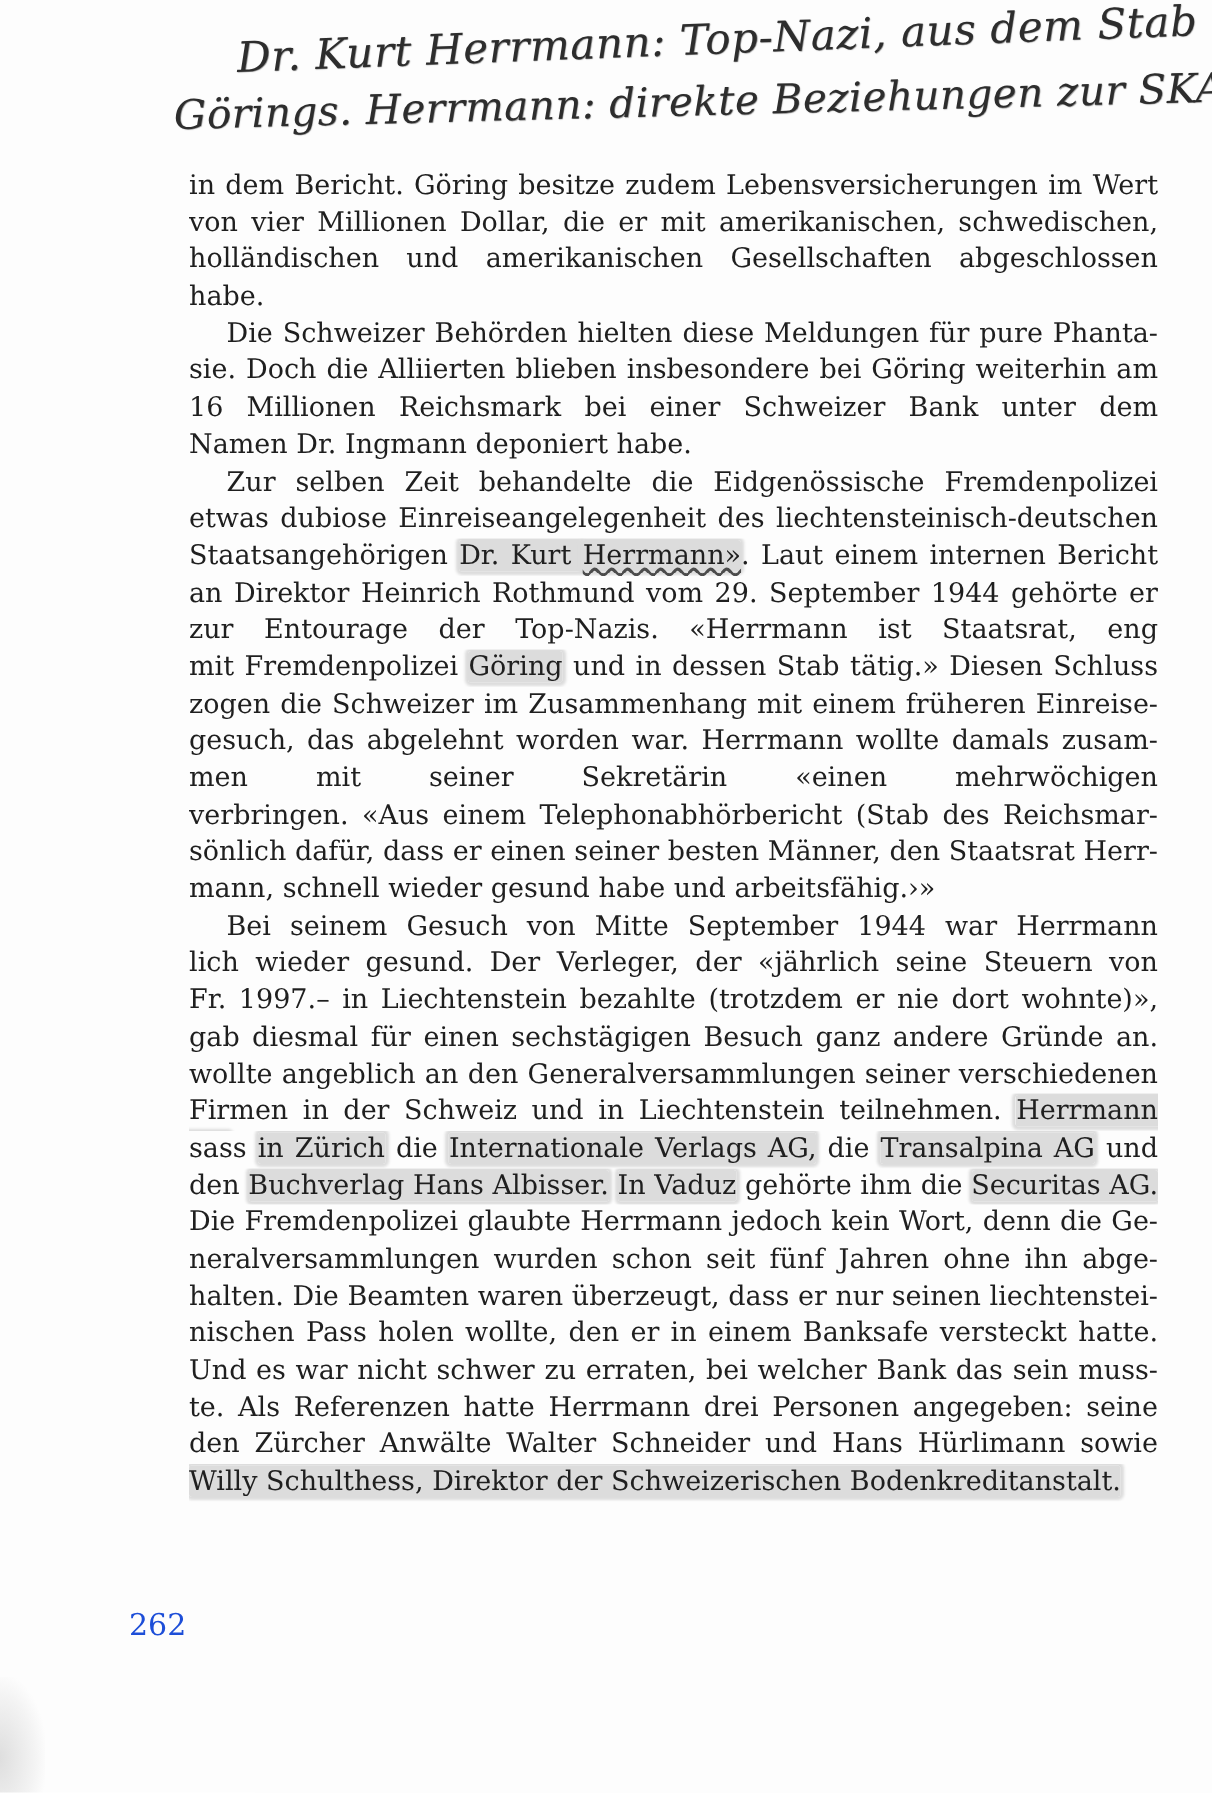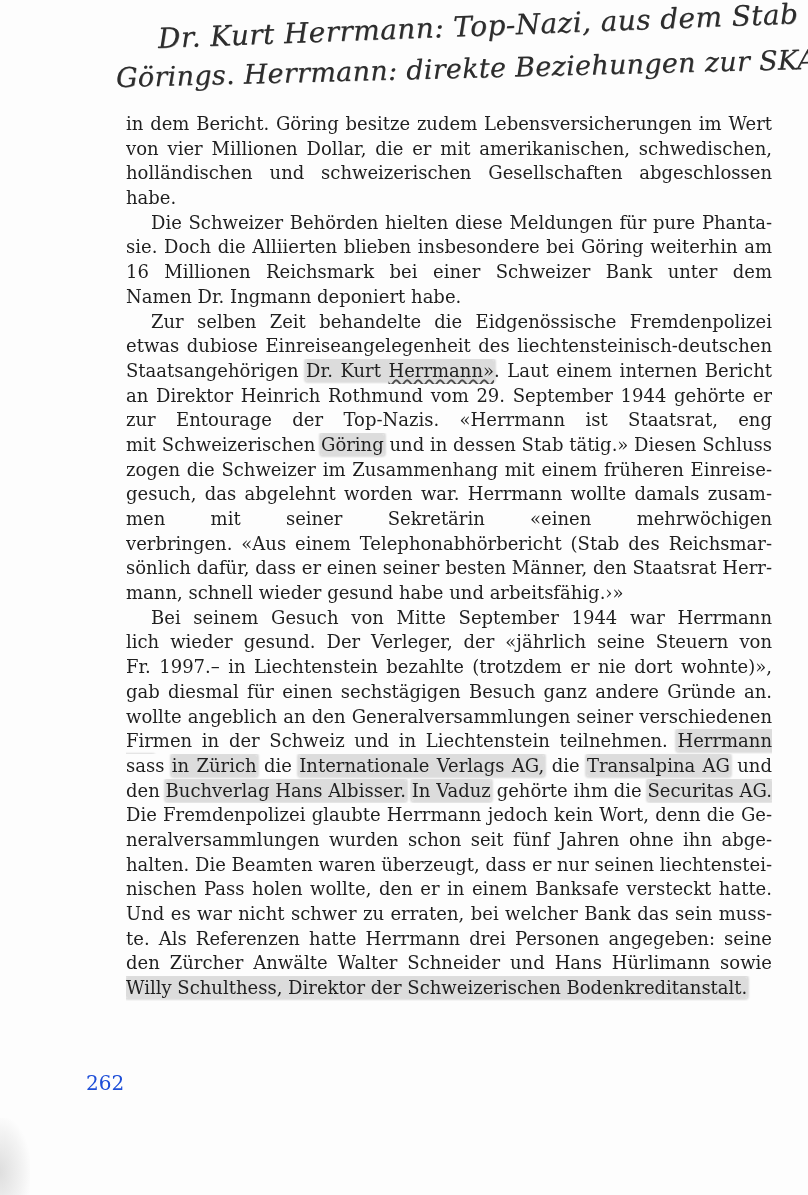--- a/index.html
+++ b/index.html
@@ -44,32 +44,32 @@
 
 <div class="page">
   <div>
     <div class="hw hw1">Dr. Kurt Herrmann: Top-Nazi, aus dem Stab</div>
     <div class="hw hw2">Görings. Herrmann: direkte Beziehungen zur SKA</div>
   </div>
 
   <div class="text-block" id="text-block">
       <div class="line"><span>in dem Bericht. Göring besitze zudem Lebensversicherungen im Wert</span></div>
       <div class="line"><span>von vier Millionen Dollar, die er mit amerikanischen, schwedischen,</span></div>
-      <div class="line"><span>holländischen und schweizerischen Gesellschaften abgeschlossen</span></div>
+      <div class="line"><span>holländischen und amerikanischen Gesellschaften abgeschlossen</span></div>
       <div class="line last"><span>habe.</span></div>
       <div class="line indent"><span>Die Schweizer Behörden hielten diese Meldungen für pure Phanta-</span></div>
       <div class="line"><span>sie. Doch die Alliierten blieben insbesondere bei Göring weiterhin am</span></div>
       <div class="line"><span>16 Millionen Reichsmark bei einer Schweizer Bank unter dem falschen</span></div>
       <div class="line last"><span>Namen Dr. Ingmann deponiert habe.</span></div>
       <div class="line indent"><span>Zur selben Zeit behandelte die Eidgenössische Fremdenpolizei «eine</span></div>
       <div class="line"><span>etwas dubiose Einreiseangelegenheit des liechtensteinisch-deutschen</span></div>
       <div class="line"><span>Staatsangehörigen </span><span class="hl" style="background-color: rgb(220, 220, 220); box-shadow: rgb(220, 220, 220) 0px 0px 2px 2px;">Dr. Kurt </span><span class="hl squiggle" style="background-color: rgb(220, 220, 220); box-shadow: rgb(220, 220, 220) 0px 0px 2px 2px;">Herrmann»</span><span>. Laut einem internen Bericht</span></div>
       <div class="line"><span>an Direktor Heinrich Rothmund vom 29. September 1944 gehörte er</span></div>
       <div class="line"><span>zur Entourage der Top-Nazis. «Herrmann ist Staatsrat, eng befreundet</span></div>
-      <div class="line"><span>mit Schweizerischen </span><span class="hl" style="background-color: rgb(220, 220, 220); box-shadow: rgb(220, 220, 220) 0px 0px 2px 2px;">Göring</span><span> und in dessen Stab tätig.» Diesen Schluss</span></div>
+      <div class="line"><span>mit Fremdenpolizei </span><span class="hl" style="background-color: rgb(220, 220, 220); box-shadow: rgb(220, 220, 220) 0px 0px 2px 2px;">Göring</span><span> und in dessen Stab tätig.» Diesen Schluss</span></div>
       <div class="line"><span>zogen die Schweizer im Zusammenhang mit einem früheren Einreise-</span></div>
       <div class="line"><span>gesuch, das abgelehnt worden war. Herrmann wollte damals zusam-</span></div>
       <div class="line"><span>men mit seiner Sekretärin «einen mehrwöchigen Erholungsaufenthalt»</span></div>
       <div class="line"><span>verbringen. «Aus einem Telephonabhörbericht (Stab des Reichsmar-</span></div>
       <div class="line"><span>sönlich dafür, dass er einen seiner besten Männer, den Staatsrat Herr-</span></div>
       <div class="line last"><span>mann, schnell wieder gesund habe und arbeitsfähig.›»</span></div>
       <div class="line indent"><span>Bei seinem Gesuch von Mitte September 1944 war Herrmann plötz-</span></div>
       <div class="line"><span>lich wieder gesund. Der Verleger, der «jährlich seine Steuern von</span></div>
       <div class="line"><span>Fr. 1997.– in Liechtenstein bezahlte (trotzdem er nie dort wohnte)»,</span></div>
       <div class="line"><span>gab diesmal für einen sechstägigen Besuch ganz andere Gründe an. Er</span></div>

